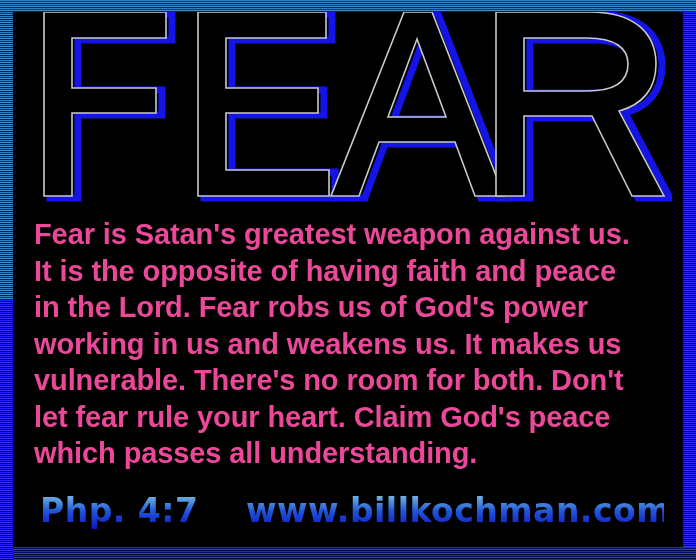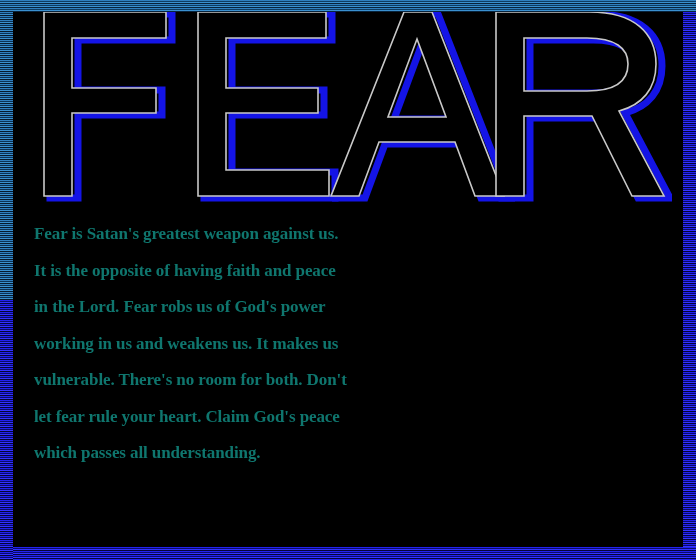--- a/index.html
+++ b/index.html
@@ -113,24 +113,24 @@
     stroke-width: 1.6;
   }
 
   
   .body-copy {
     position: absolute;
     top: 216px;
     left: 34px;
     width: 634px;
     z-index: 4;
-    color: #0f766e;
-    font-family: Liberation Serif, serif;
+    color: #ec4899;
+    font-family: Liberation Sans, sans-serif;
     font-weight: bold;
-    font-size: 17px;
+    font-size: 29px;
     line-height: 36.5px;
     letter-spacing: -0.1px;
     white-space: pre-line;
   }
 
   
   .footer {
     position: absolute;
     left: 40px;
     top: 489px;
@@ -196,14 +196,28 @@
   </div>
 
   <div class="body-copy">Fear is Satan's greatest weapon against us.
 It is the opposite of having faith and peace
 in the Lord. Fear robs us of God's power
 working in us and weakens us. It makes us
 vulnerable. There's no room for both. Don't
 let fear rule your heart. Claim God's peace
 which passes all understanding.</div>
 
+  <div class="footer">
+    <svg viewBox="0 0 624 44" xmlns="http://www.w3.org/2000/svg">
+      <defs>
+        <linearGradient id="blueGrad" x1="0" y1="0" x2="0" y2="1">
+          <stop offset="0%" stop-color="#9ac8ee"></stop>
+          <stop offset="22%" stop-color="#5a9ede"></stop>
+          <stop offset="52%" stop-color="#2055d8"></stop>
+          <stop offset="100%" stop-color="#0a12c2"></stop>
+        </linearGradient>
+      </defs>
+      <text class="foot-text" x="0" y="33" fill="url(#blueGrad)">Php. 4:7</text>
+      <text class="foot-text" x="206" y="33" fill="url(#blueGrad)">www.billkochman.com</text>
+    </svg>
+  </div>
 
 </div>
 
 </body></html>

